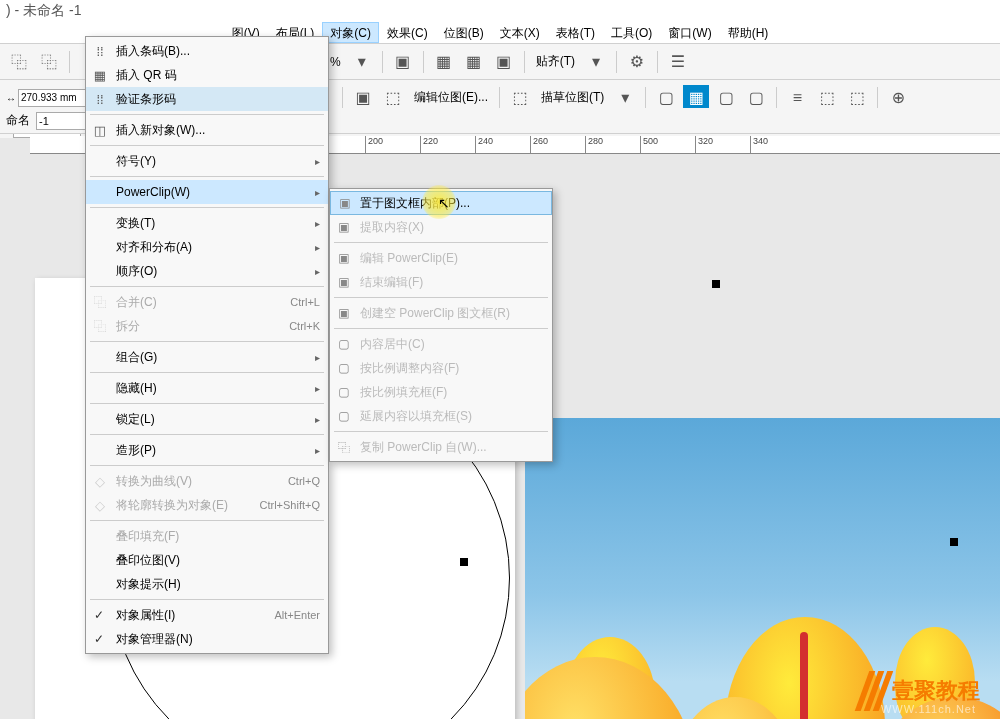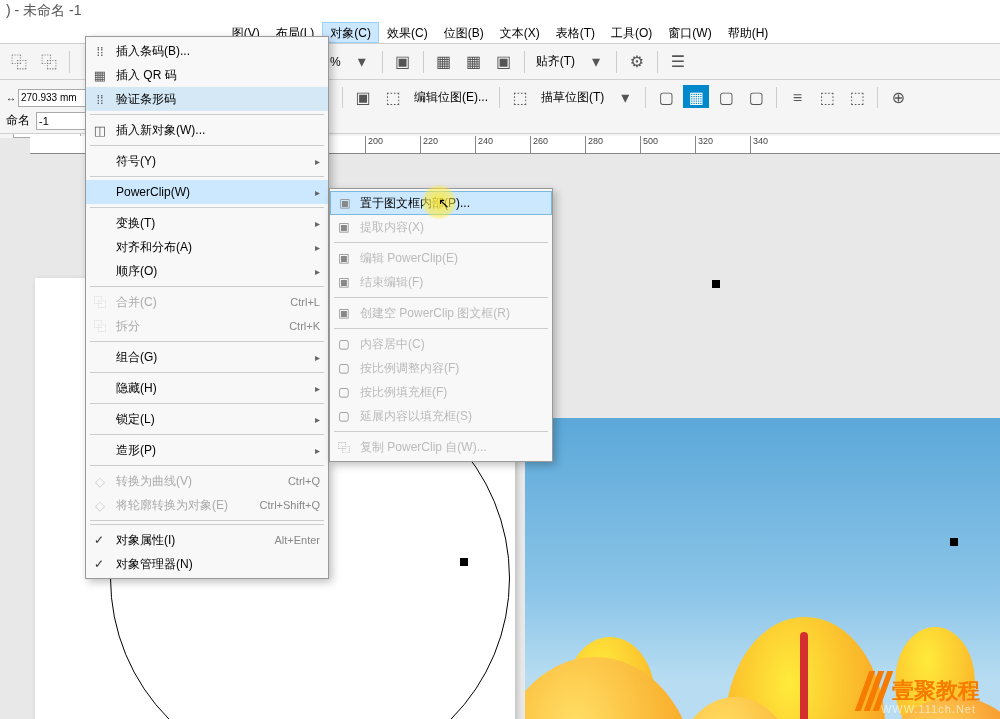--- a/index.html
+++ b/index.html
@@ -264,20 +264,29 @@
       <span class="dd-icon disabled">◇</span>
       <span>转换为曲线(V)</span>
       <span class="dd-shortcut">Ctrl+Q</span>
     </div>
   <div class="dd-item disabled">
       <span class="dd-icon disabled">◇</span>
       <span>将轮廓转换为对象(E)</span>
       <span class="dd-shortcut">Ctrl+Shift+Q</span>
     </div>
   <div class="dd-sep"></div>
+  <div class="dd-item disabled">
+      <span>叠印填充(F)</span>
+    </div>
+  <div class="dd-item">
+      <span>叠印位图(V)</span>
+    </div>
+  <div class="dd-item">
+      <span>对象提示(H)</span>
+    </div>
   <div class="dd-sep"></div>
   <div class="dd-item">
       <span class="dd-check">✓</span>
       <span>对象属性(I)</span>
       <span class="dd-shortcut">Alt+Enter</span>
     </div>
   <div class="dd-item">
       <span class="dd-check">✓</span>
       <span>对象管理器(N)</span>
     </div>

